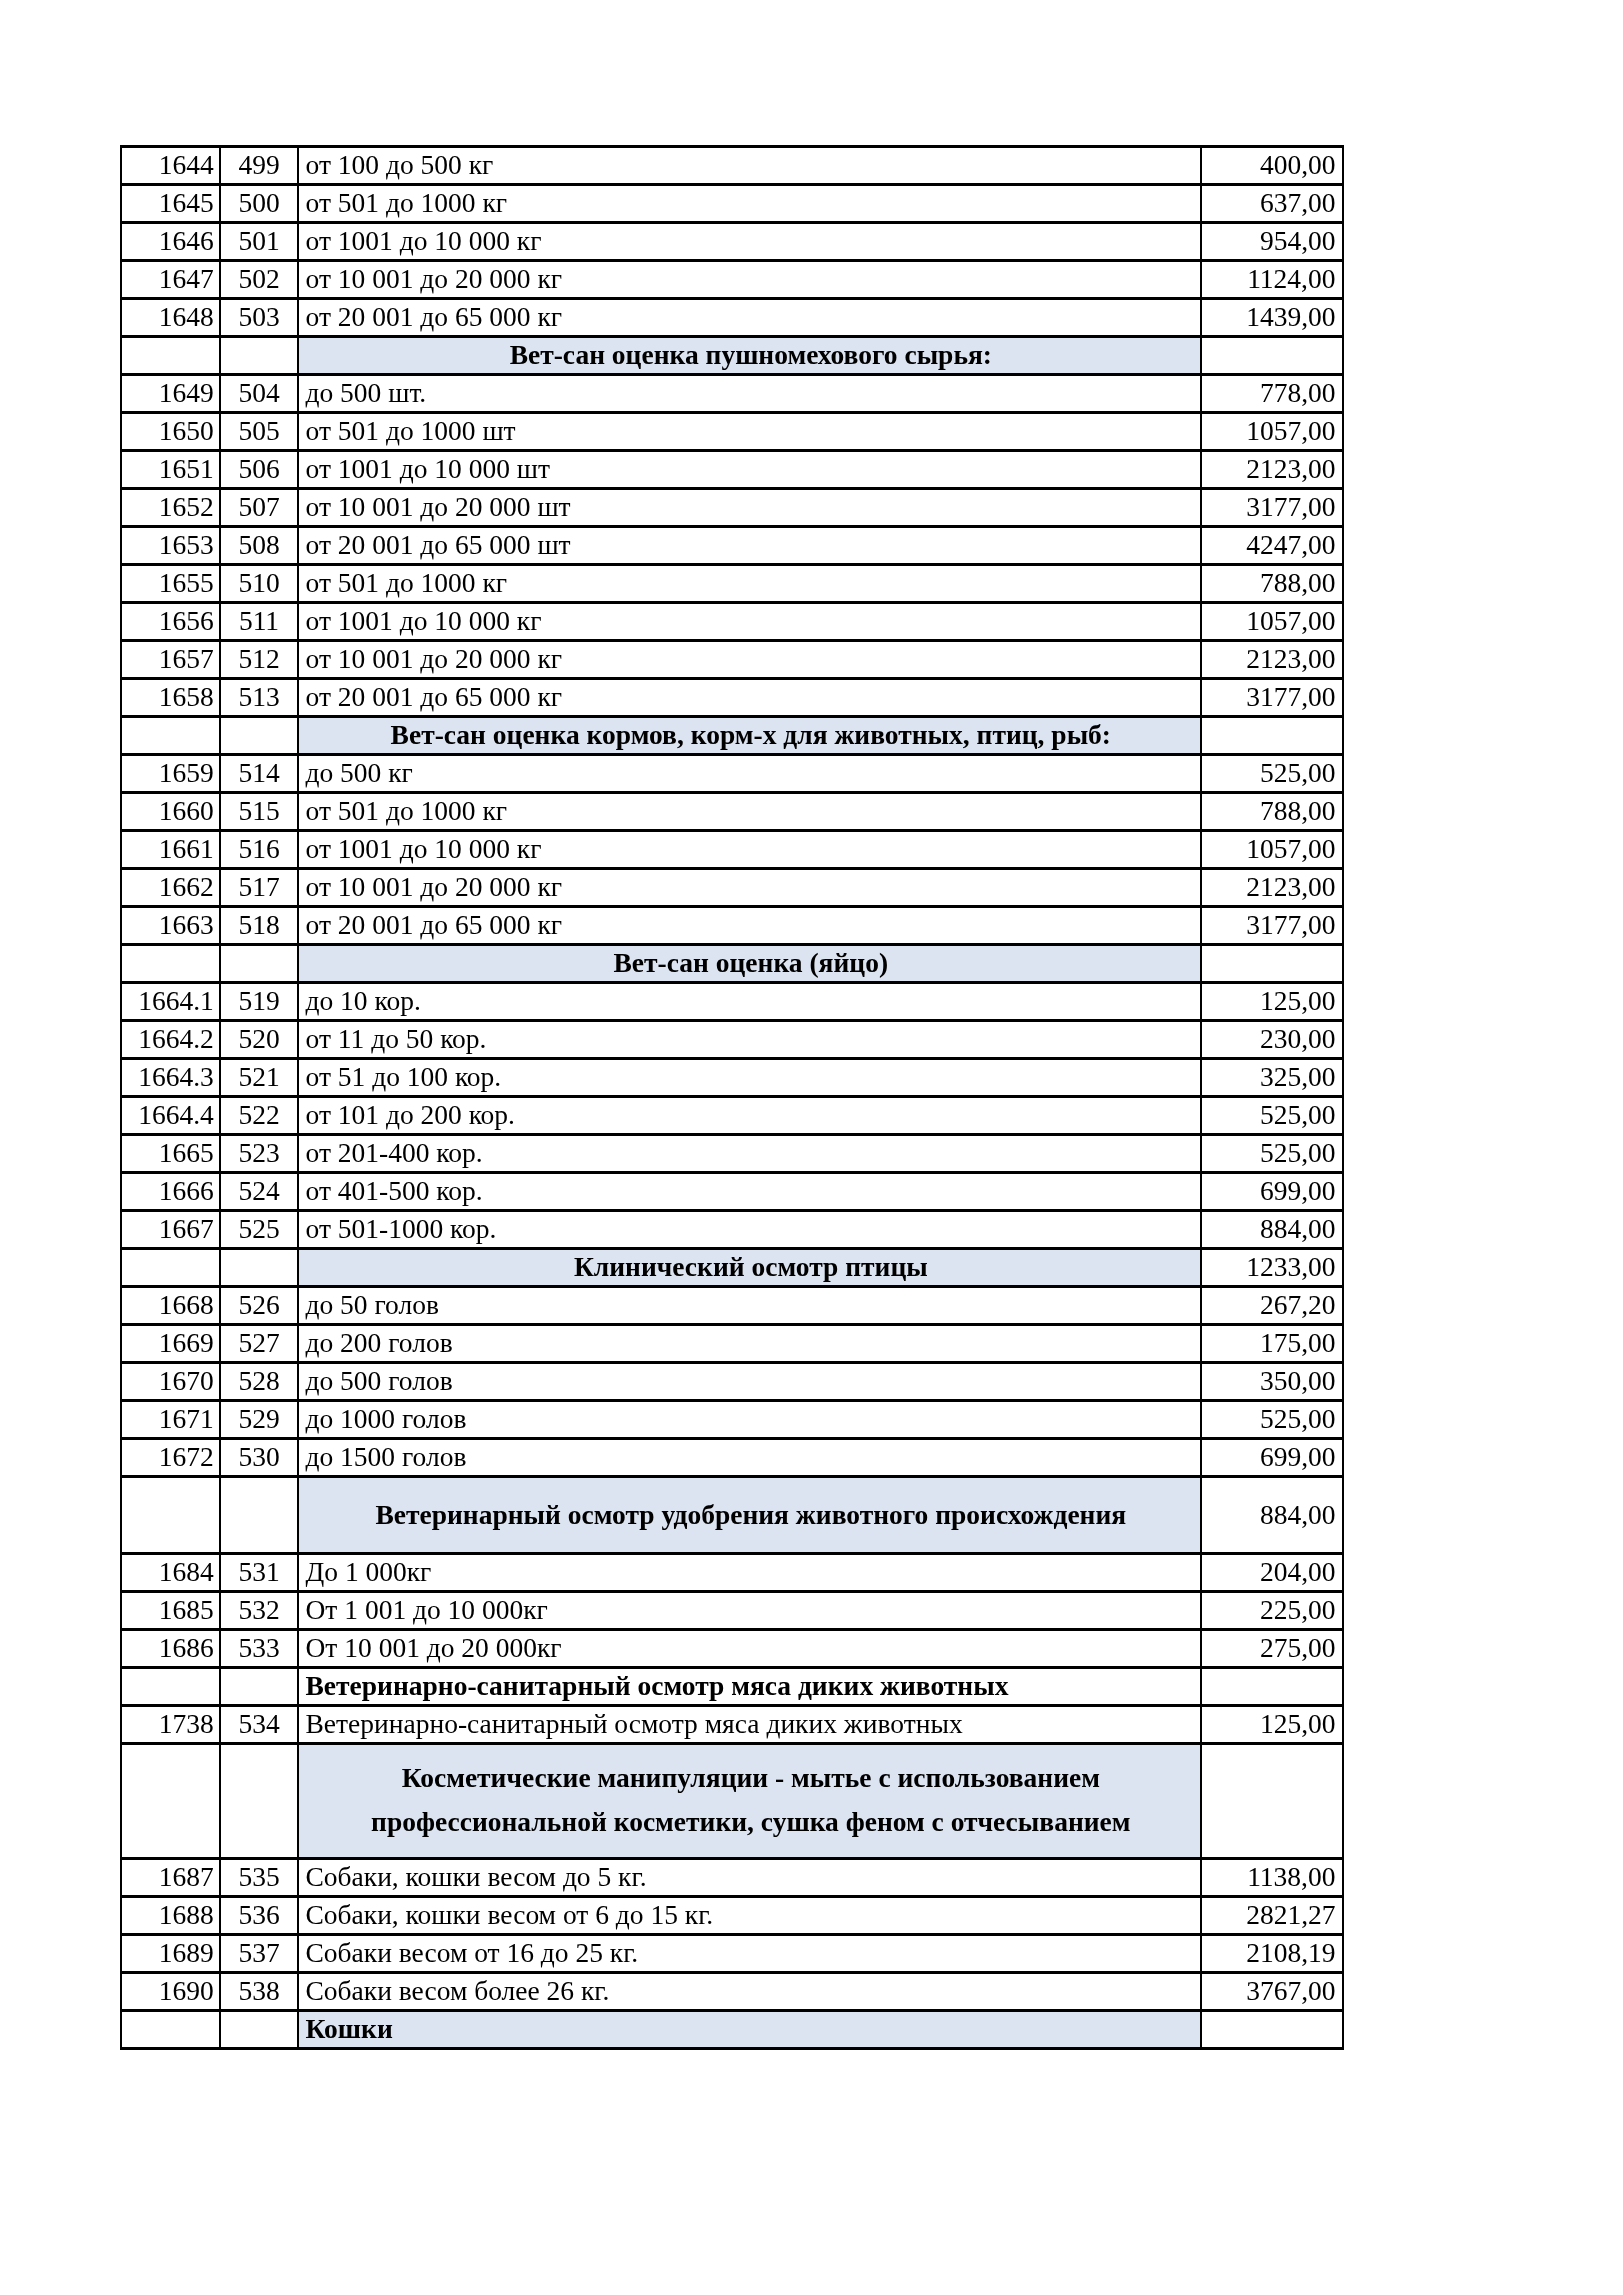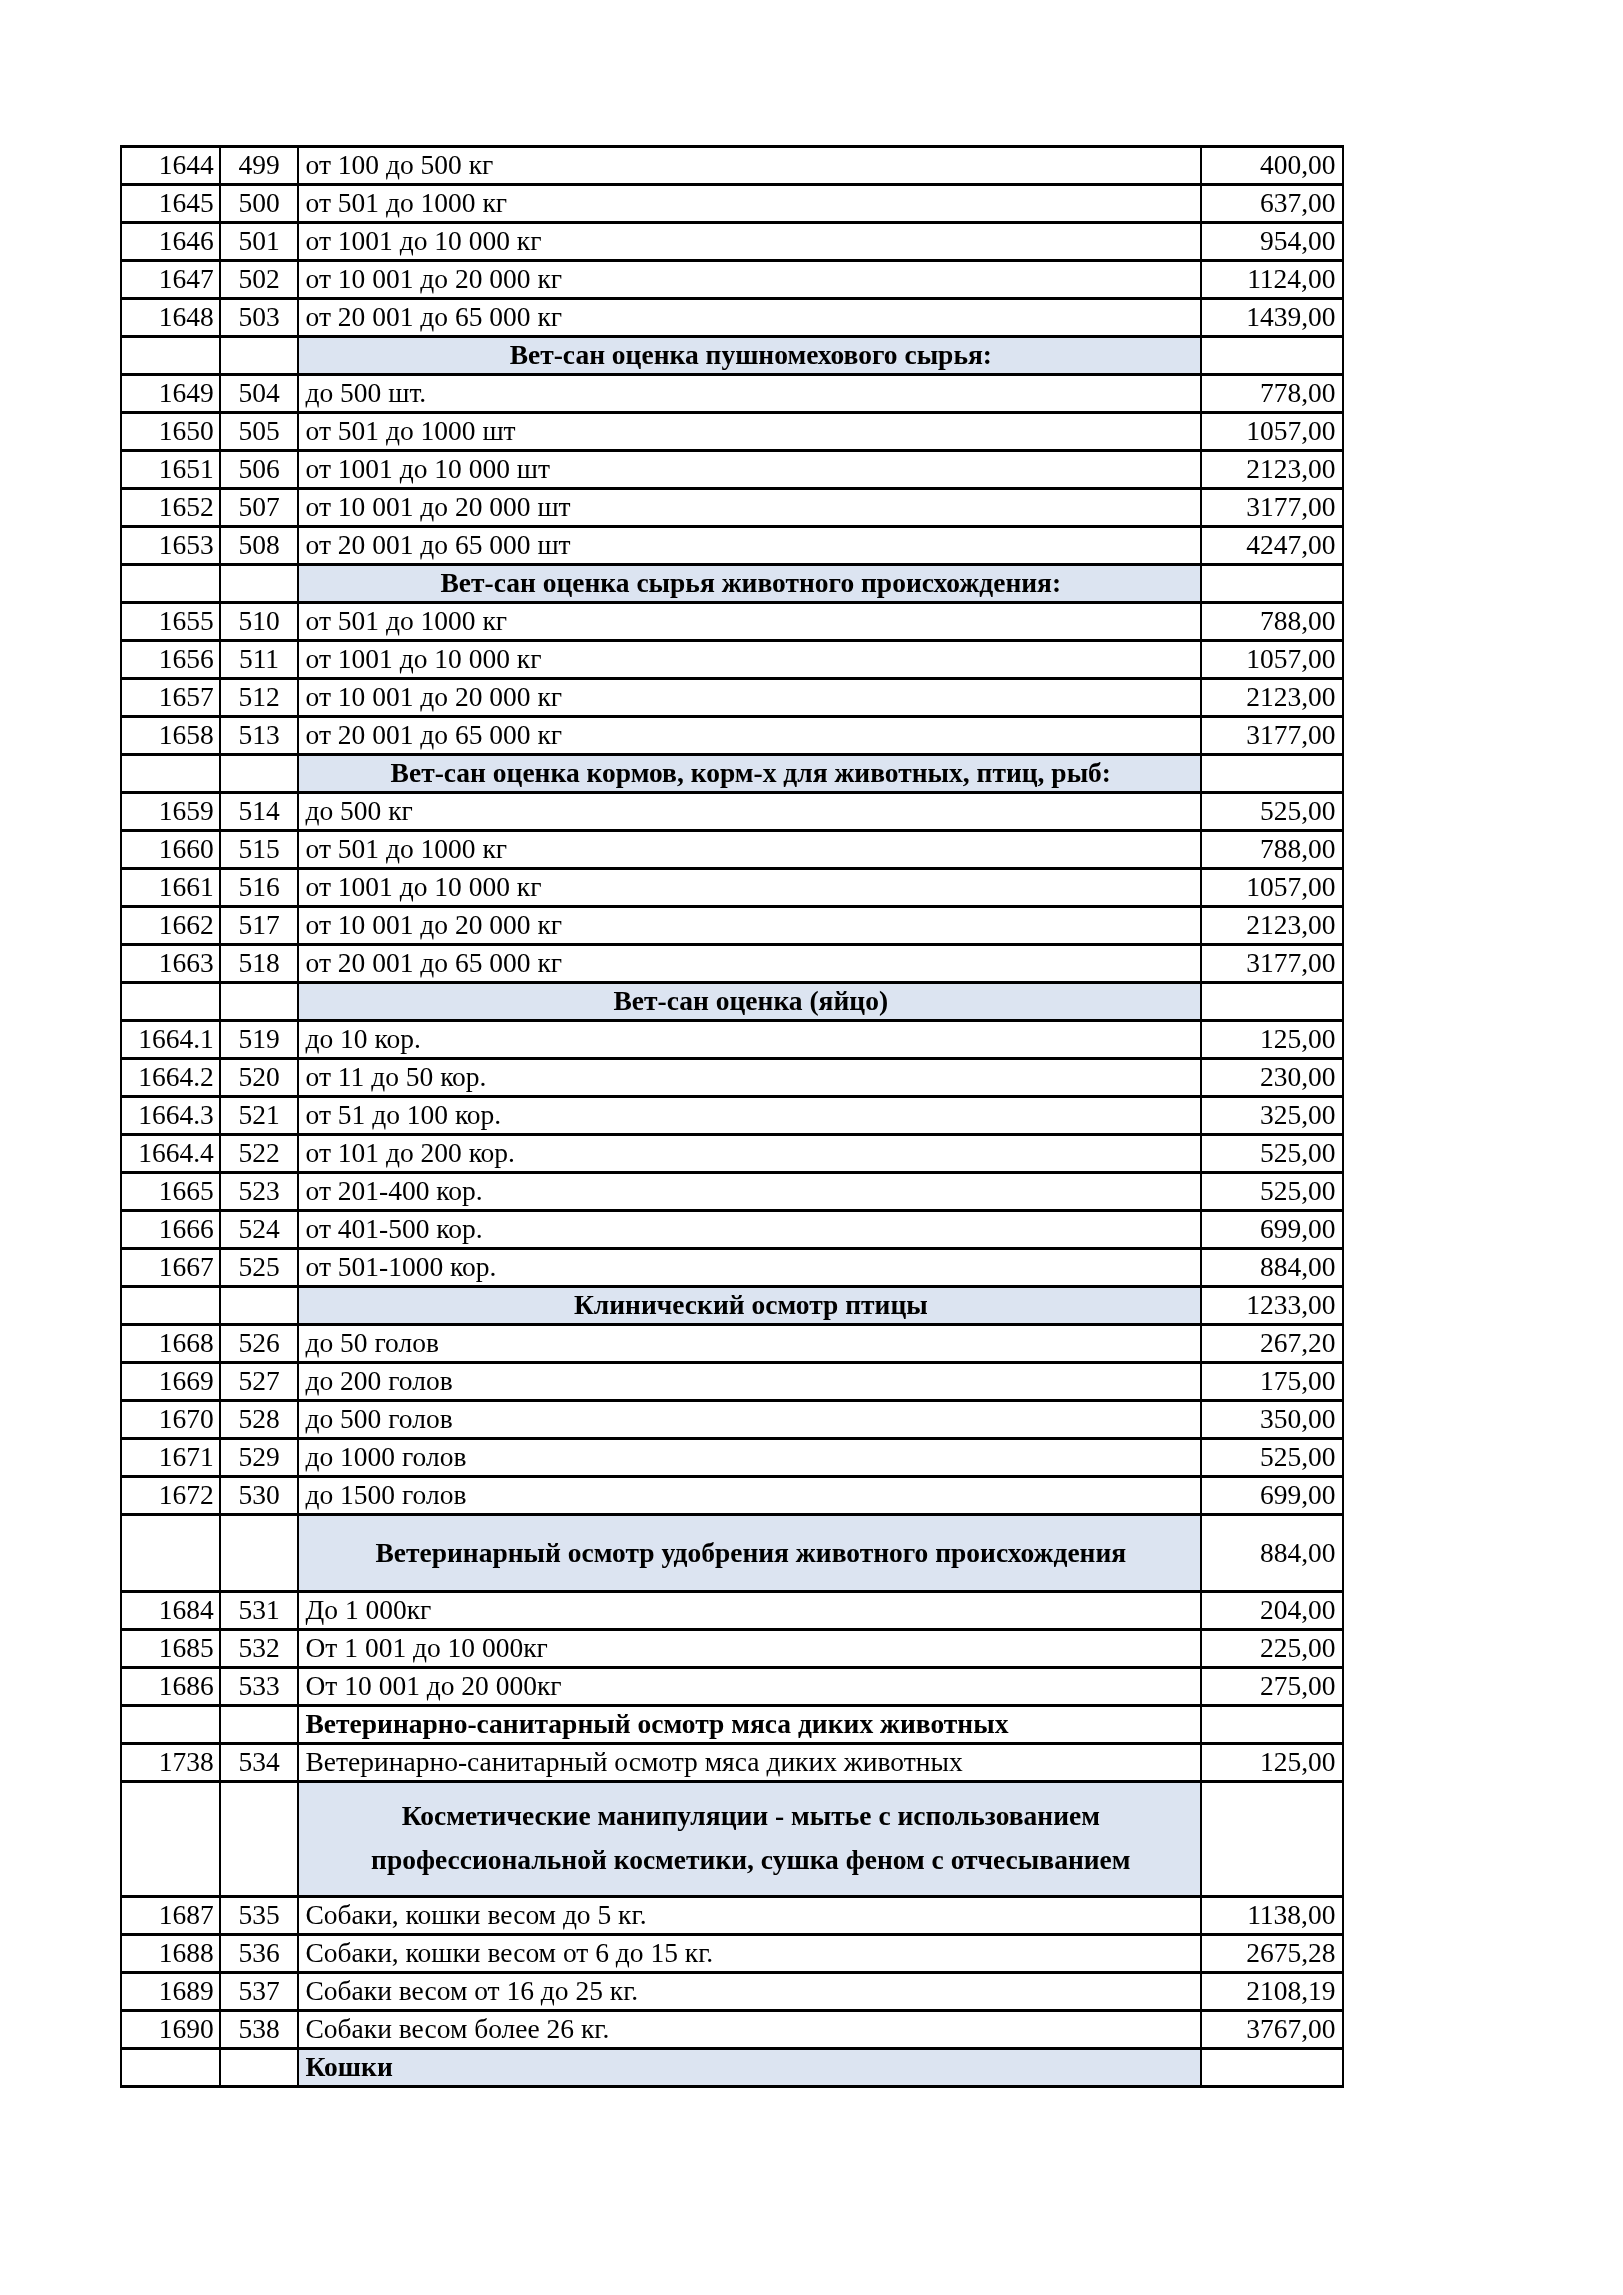--- a/index.html
+++ b/index.html
@@ -145,26 +145,20 @@
     <td class="c-num">507</td>
     <td class="c-desc">от 10 001 до 20 000 шт</td>
     <td class="c-price">3177,00</td>
   </tr>
         <tr style="height: 38px;">
     <td class="c-id">1653</td>
     <td class="c-num">508</td>
     <td class="c-desc">от 20 001 до 65 000 шт</td>
     <td class="c-price">4247,00</td>
   </tr>
-        <tr class="sec bg-blue al-center h1" style="height: 38px;">
-    <td class="c-id"></td>
-    <td class="c-num"></td>
-    <td class="c-desc">Вет-сан оценка сырья животного происхождения:</td>
-    <td class="c-price"></td>
-  </tr>
         <tr style="height: 38px;">
     <td class="c-id">1655</td>
     <td class="c-num">510</td>
     <td class="c-desc">от 501 до 1000 кг</td>
     <td class="c-price">788,00</td>
   </tr>
         <tr style="height: 38px;">
     <td class="c-id">1656</td>
     <td class="c-num">511</td>
     <td class="c-desc">от 1001 до 10 000 кг</td>
@@ -348,21 +342,21 @@
         <tr style="height: 38px;">
     <td class="c-id">1687</td>
     <td class="c-num">535</td>
     <td class="c-desc">Собаки, кошки весом до 5 кг.</td>
     <td class="c-price">1138,00</td>
   </tr>
         <tr style="height: 38px;">
     <td class="c-id">1688</td>
     <td class="c-num">536</td>
     <td class="c-desc">Собаки, кошки весом от 6  до 15 кг.</td>
-    <td class="c-price">2675,28</td>
+    <td class="c-price">2821,27</td>
   </tr>
         <tr style="height: 38px;">
     <td class="c-id">1689</td>
     <td class="c-num">537</td>
     <td class="c-desc">Собаки весом от 16 до 25 кг.</td>
     <td class="c-price">2108,19</td>
   </tr>
         <tr style="height: 38px;">
     <td class="c-id">1690</td>
     <td class="c-num">538</td>

